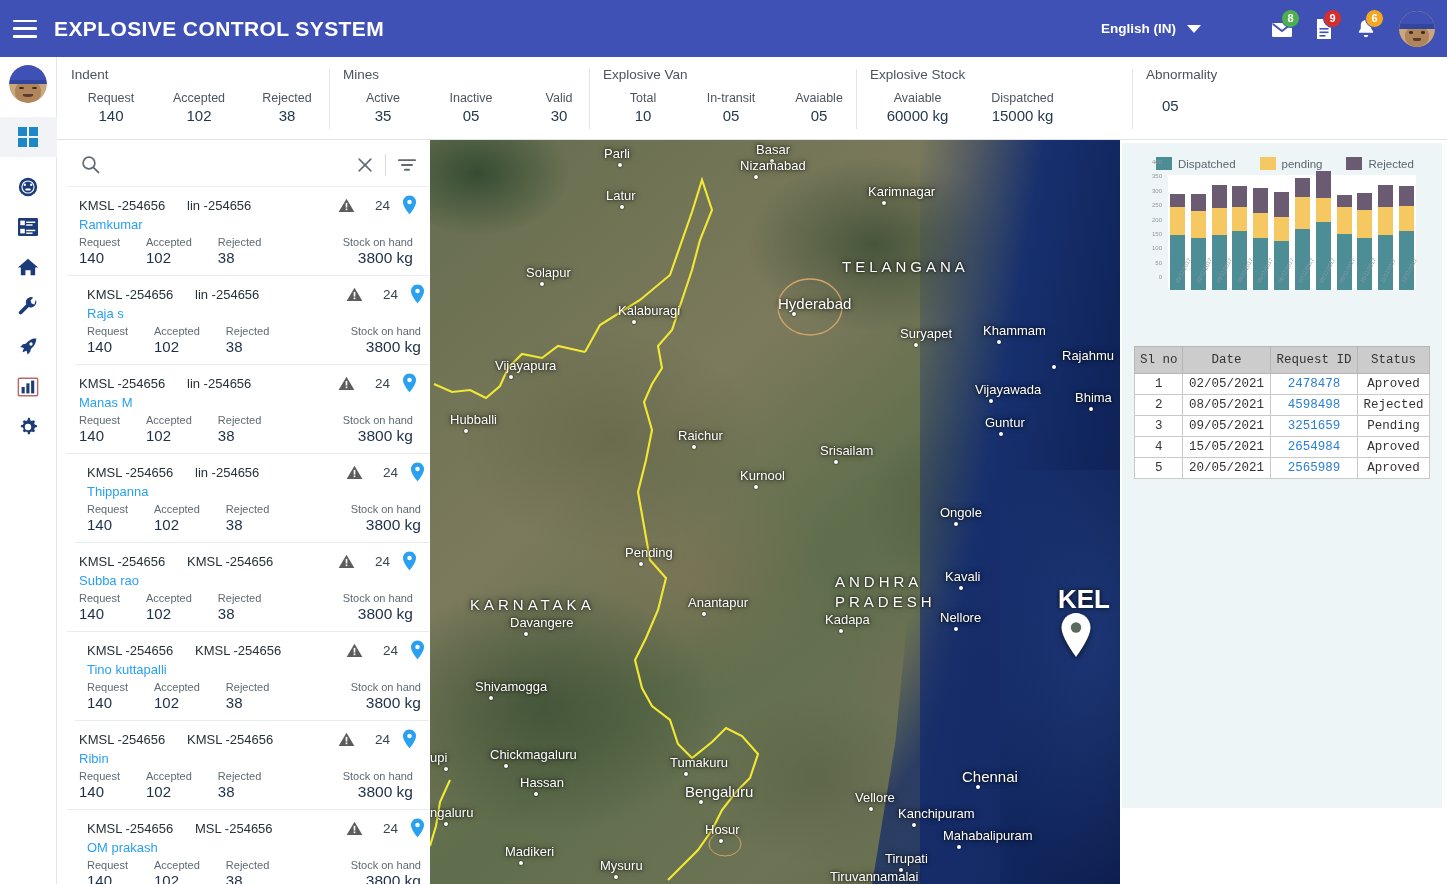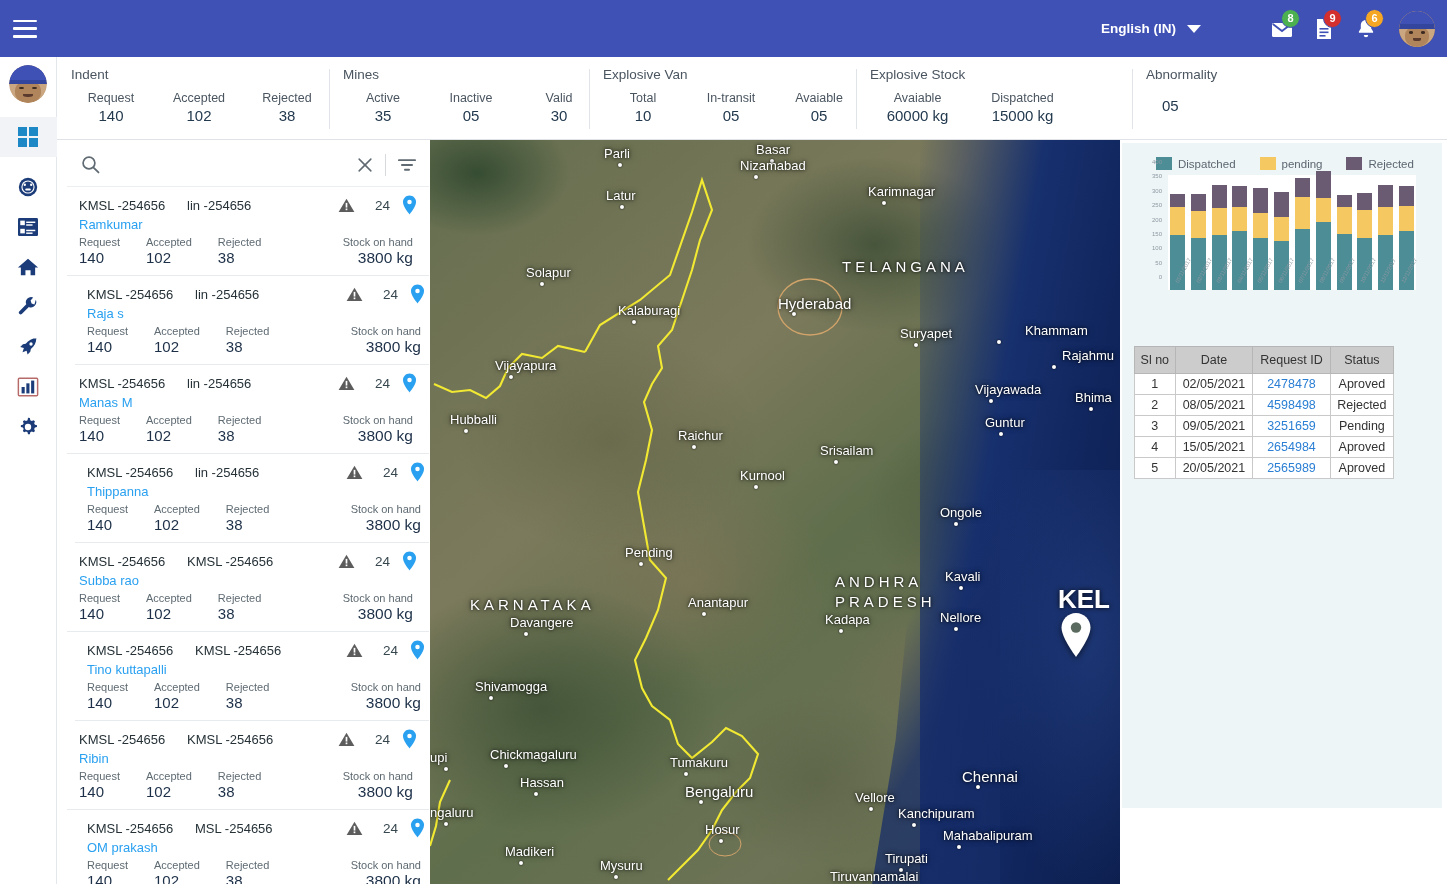--- a/index.html
+++ b/index.html
@@ -249,21 +249,21 @@
   .seg { width: 100%; }
   .yaxis { position: absolute; left: 0; top: 5px; width: 32px; height: 115px; }
   .ytick { position: absolute; right: 4px; font-size: 6px; color: #8b98a2; transform: translateY(-50%); }
   .xaxis { position: absolute; left: 34px; top: 122px; width: 248px; height: 46px; }
   .xtick {
     position: absolute; font-size: 5.5px; color: #8b98a2;
     transform-origin: left top; transform: rotate(-62deg);
     white-space: nowrap;
   }
   .table-wrap { margin: 14px 12px 0 12px; }
-  table.oh { border-collapse: collapse; width: 260px; font-size: 12.5px; }
+  table.oh { border-collapse: collapse; width: 296px; font-size: 12.5px; font-family: Liberation Mono, monospace; }
   table.oh th {
     background: #cccccc; border: 1px solid #b6b6b6;
     font-weight: normal; color: #333; padding: 6px 4px; text-align: center;
   }
   table.oh td {
     border: 1px solid #c9c9c9; padding: 3px 4px; text-align: center;
     background: #ffffff; color: #333;
   }
   table.oh td.reqid { color: #2a7fd4; }
   .st-ap { color: #2f9e44; }
@@ -280,20 +280,21 @@
 </style>
 </head>
 <body>
 
 <div class="topbar">
   <div class="hamburger">
     <span></span>
       <span></span>
       <span></span>
   </div>
+  <div class="app-title">EXPLOSIVE CONTROL SYSTEM</div>
 
   <div class="topbar-right">
     <div class="lang">
       <span>English (IN)</span>
       <span class="caret-down"></span>
     </div>
 
     <div class="icon-btn">
       <svg width="24" height="24" viewBox="0 0 24 24">
         <rect x="2" y="6" width="20" height="14" rx="1.5" fill="#ffffff"></rect>
@@ -520,21 +521,21 @@
       <div class="map-label ml-city" style="left: 176px; top: 48px;">Latur</div>
       <div class="ml-dot" style="left: 190px; top: 65px;"></div>
       <div class="map-label ml-city" style="left: 96px; top: 125px;">Solapur</div>
       <div class="ml-dot" style="left: 110px; top: 142px;"></div>
       <div class="map-label ml-city big" style="left: 348px; top: 155px;">Hyderabad</div>
       <div class="ml-dot" style="left: 362px; top: 172px;"></div>
       <div class="map-label ml-city" style="left: 188px; top: 163px;">Kalaburagi</div>
       <div class="ml-dot" style="left: 202px; top: 180px;"></div>
       <div class="map-label ml-city" style="left: 470px; top: 186px;">Suryapet</div>
       <div class="ml-dot" style="left: 484px; top: 203px;"></div>
-      <div class="map-label ml-city" style="left: 553px; top: 183px; margin-left: 42px;">Khammam</div>
+      <div class="map-label ml-city" style="left: 553px; top: 183px;">Khammam</div>
       <div class="ml-dot" style="left: 567px; top: 200px;"></div>
       <div class="map-label ml-city" style="left: 65px; top: 218px;">Vijayapura</div>
       <div class="ml-dot" style="left: 79px; top: 235px;"></div>
       <div class="map-label ml-city" style="left: 608px; top: 208px; padding-left: 24px;">Rajahmu</div>
       <div class="ml-dot" style="left: 622px; top: 225px;"></div>
       <div class="map-label ml-city" style="left: 545px; top: 242px;">Vijayawada</div>
       <div class="ml-dot" style="left: 559px; top: 259px;"></div>
       <div class="map-label ml-city" style="left: 248px; top: 288px;">Raichur</div>
       <div class="ml-dot" style="left: 262px; top: 305px;"></div>
       <div class="map-label ml-city" style="left: 390px; top: 303px;">Srisailam</div>

